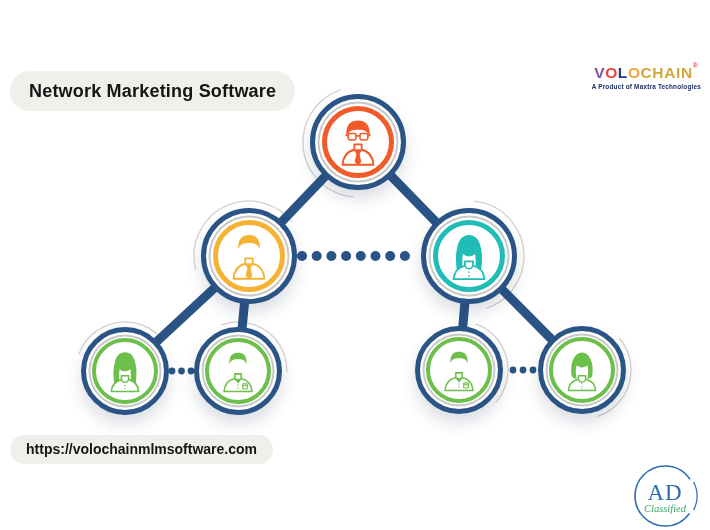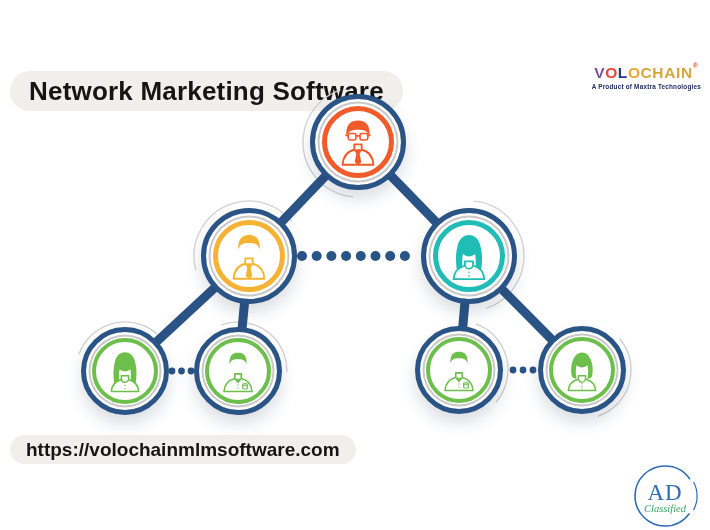--- a/index.html
+++ b/index.html
@@ -6,22 +6,22 @@
   .canvas{
     position:relative;width:710px;height:530px;overflow:hidden;
     background:var(--page-bg,#fff);
     font-family:"Liberation Sans",sans-serif;
   }
   
   .pill{
     position:absolute;background:var(--pill-bg,#f1efec);border-radius:20px;
     color:#161514;font-weight:bold;white-space:nowrap;
   }
-  .title-pill{left:10px;top:71px;height:32px;line-height:33px;padding:4px 19px;font-size:26px;letter-spacing:.2px;}
-  .url-pill{left:10px;top:435px;height:29px;line-height:29px;padding:0 16px;font-size:19px;}
+  .title-pill{left:10px;top:71px;height:32px;line-height:33px;padding:4px 19px;font-size:18px;letter-spacing:.2px;}
+  .url-pill{left:10px;top:435px;height:29px;line-height:29px;padding:0 16px;font-size:14px;}
   
   .brand{position:absolute;top:64px;right:9px;text-align:center;line-height:1.1;}
   .brand-line{font-weight:bold;font-size:15.5px;letter-spacing:.6px;}
   .brand-line sup{font-size:7px;color:#e8483b;vertical-align:top;position:relative;top:-2px;}
   .brand-tagline{font-size:6.4px;font-weight:bold;color:#1c2e63;letter-spacing:.2px;margin-top:2px;}
   
   .underlay{position:absolute;left:0;top:0;z-index:1;}
   .link{stroke:var(--line-color,#2a5386);stroke-width:9;stroke-linecap:round;}
   .arc{fill:none;stroke:#d2d2d0;stroke-width:1.3;}
   .dots circle{fill:var(--line-color,#2a5386);}

